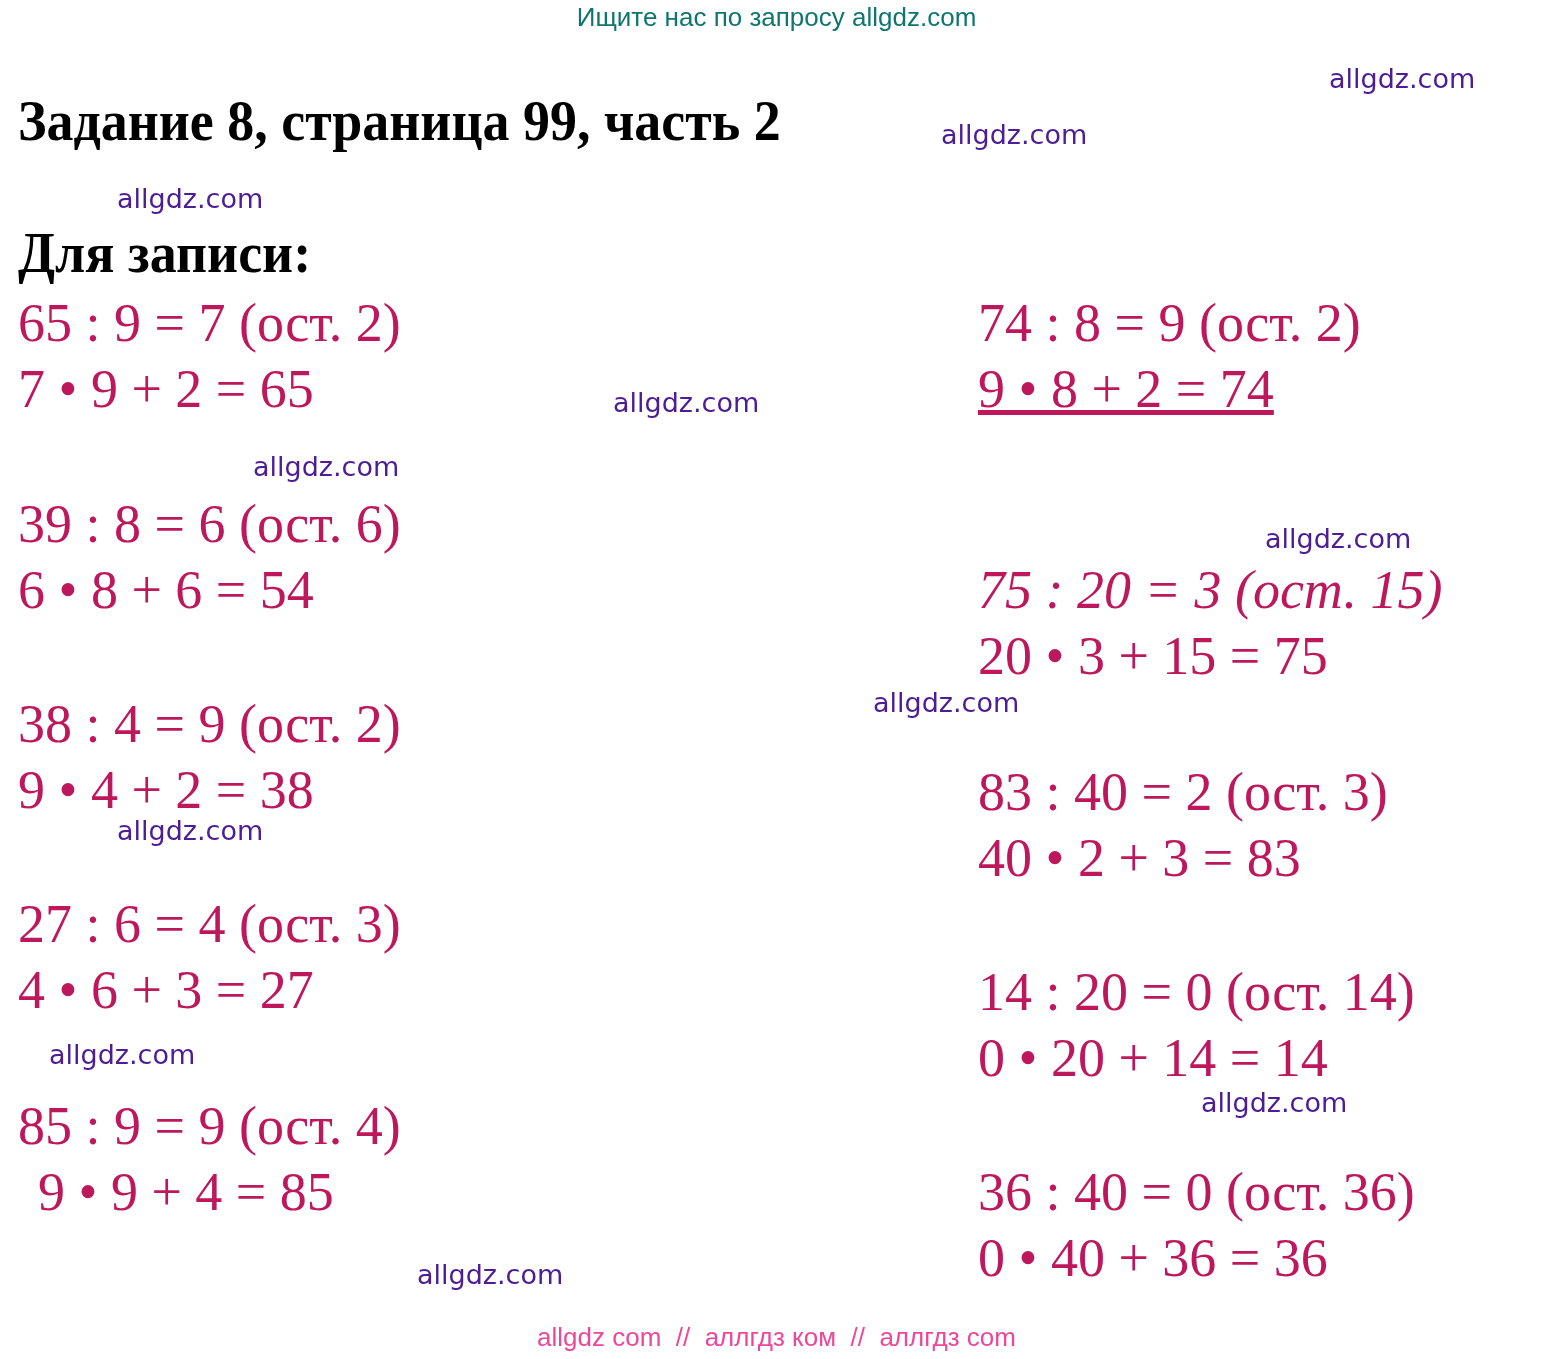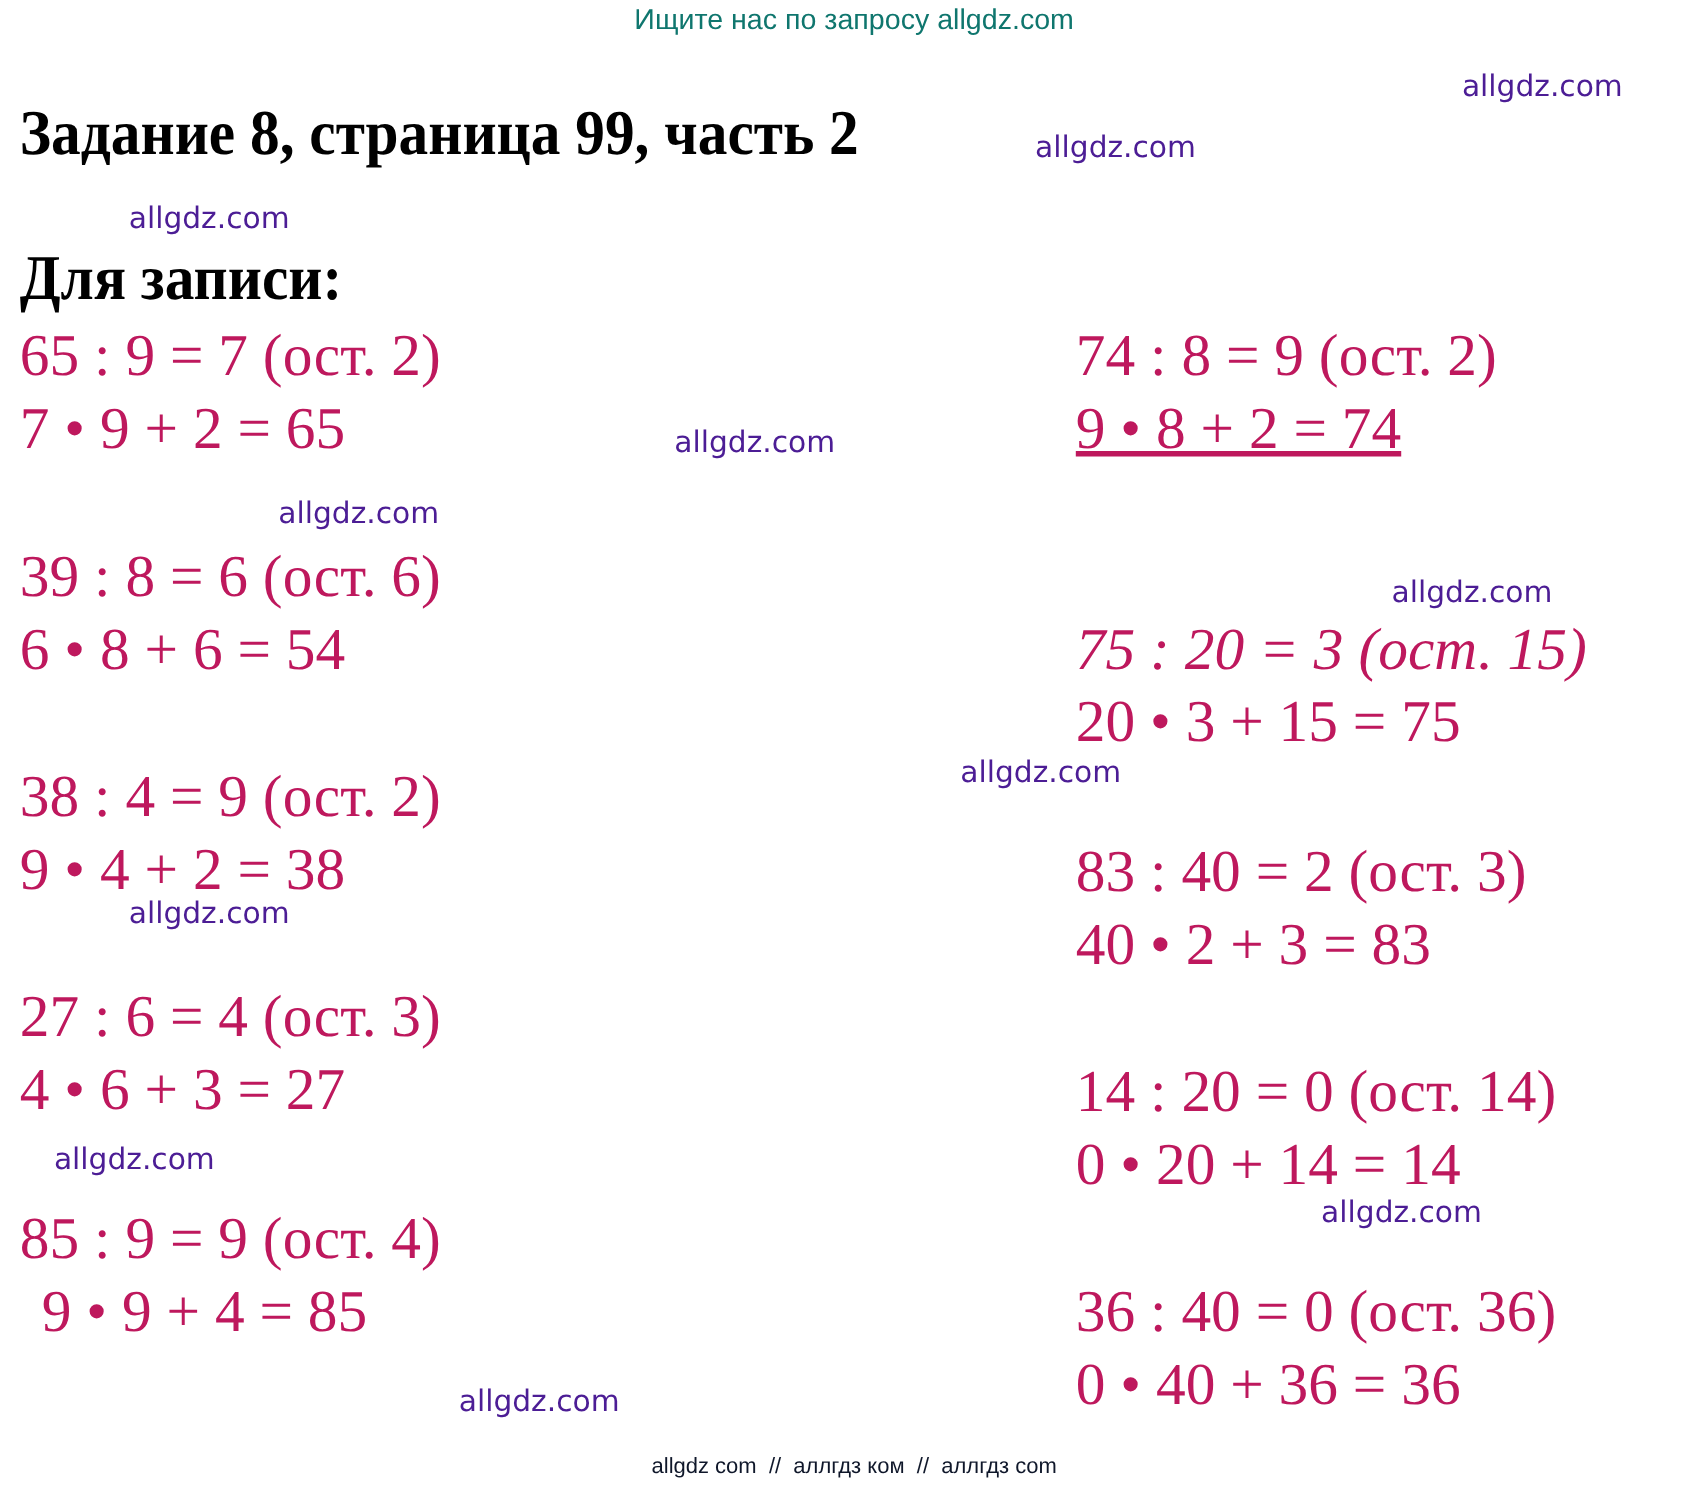--- a/index.html
+++ b/index.html
@@ -14,21 +14,21 @@
     }
     .title {
       font-family: "Liberation Serif", serif; font-weight: bold; font-size: 58px; color: #000;
       line-height: 1; transform: scaleX(0.93); transform-origin: left top;
     }
     .eq {
       font-family: "Liberation Serif", serif; font-size: 54px; color: #be185d; line-height: 1;
     }
     .footer {
       left: 0; width: 1553px; top: 1322px; text-align: center;
-      font-family: "Liberation Sans", sans-serif; font-size: 20px; color: #0f172a;
+      font-family: "Liberation Sans", sans-serif; font-size: 26px; color: #ec4899;
     }
   </style>
 </head>
 <body>
 
 <div class="abs top-banner">Ищите нас по запросу allgdz.com</div>
 
 <div class="abs title" style="left:18px; top:92px;">Задание 8, страница 99, часть 2</div>
 <div class="abs title" style="left:18px; top:224px;">Для записи:</div>
 

